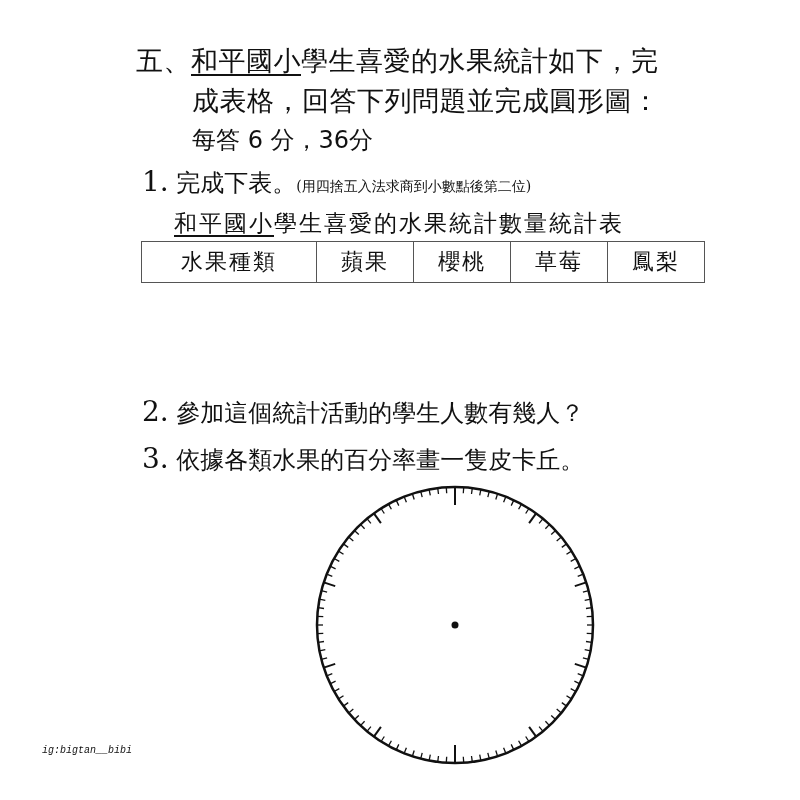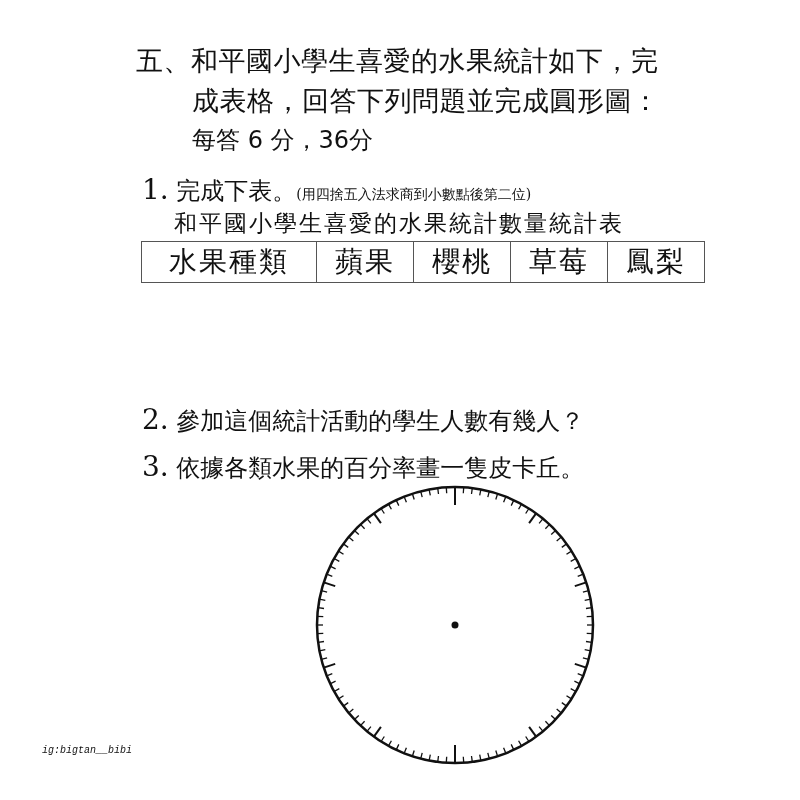--- a/index.html
+++ b/index.html
@@ -2,27 +2,27 @@
 <html><head>
 <meta charset="utf-8">
 <style>
   html, body { margin:0; padding:0; }
   body {
     width:800px; height:800px; background:#ffffff; position:relative; overflow:hidden;
     font-family:"DejaVu Sans", sans-serif; color:#111;
   }
   .abs { position:absolute; }
   .h1 { font-size:27px; line-height:38px; letter-spacing:0.5px; }
-  .u { text-underline-offset:4px; text-decoration-thickness:1.5px;margin-top:12px; }
+  .u { text-decoration:underline; text-underline-offset:4px; text-decoration-thickness:1.5px;margin-top:12px; }
   .serif { font-family:"DejaVu Serif", serif; }
-  .q { font-size:24px; line-height:43px;text-align:right; }
+  .q { font-size:24px; line-height:28px;text-align:right; }
   .note { font-size:14px; }
   table.stat {
     position:absolute; left:141px; top:241px; border-collapse:collapse;
-    font-family:"DejaVu Serif", serif; font-size:28px;border-radius:13px;
+    font-family:"DejaVu Serif", serif; font-size:22px;border-radius:13px;
   }
   table.stat td {
     border:1.5px solid #555; height:40px; text-align:center; padding:0; letter-spacing:2px;
   }
   table.stat td.first { width:174px; }
   table.stat td.col { width:96px; }
   .watermark { font-family:Liberation Mono, monospace; font-style:italic; font-size:10px; }
 </style>
 </head>
 <body>

